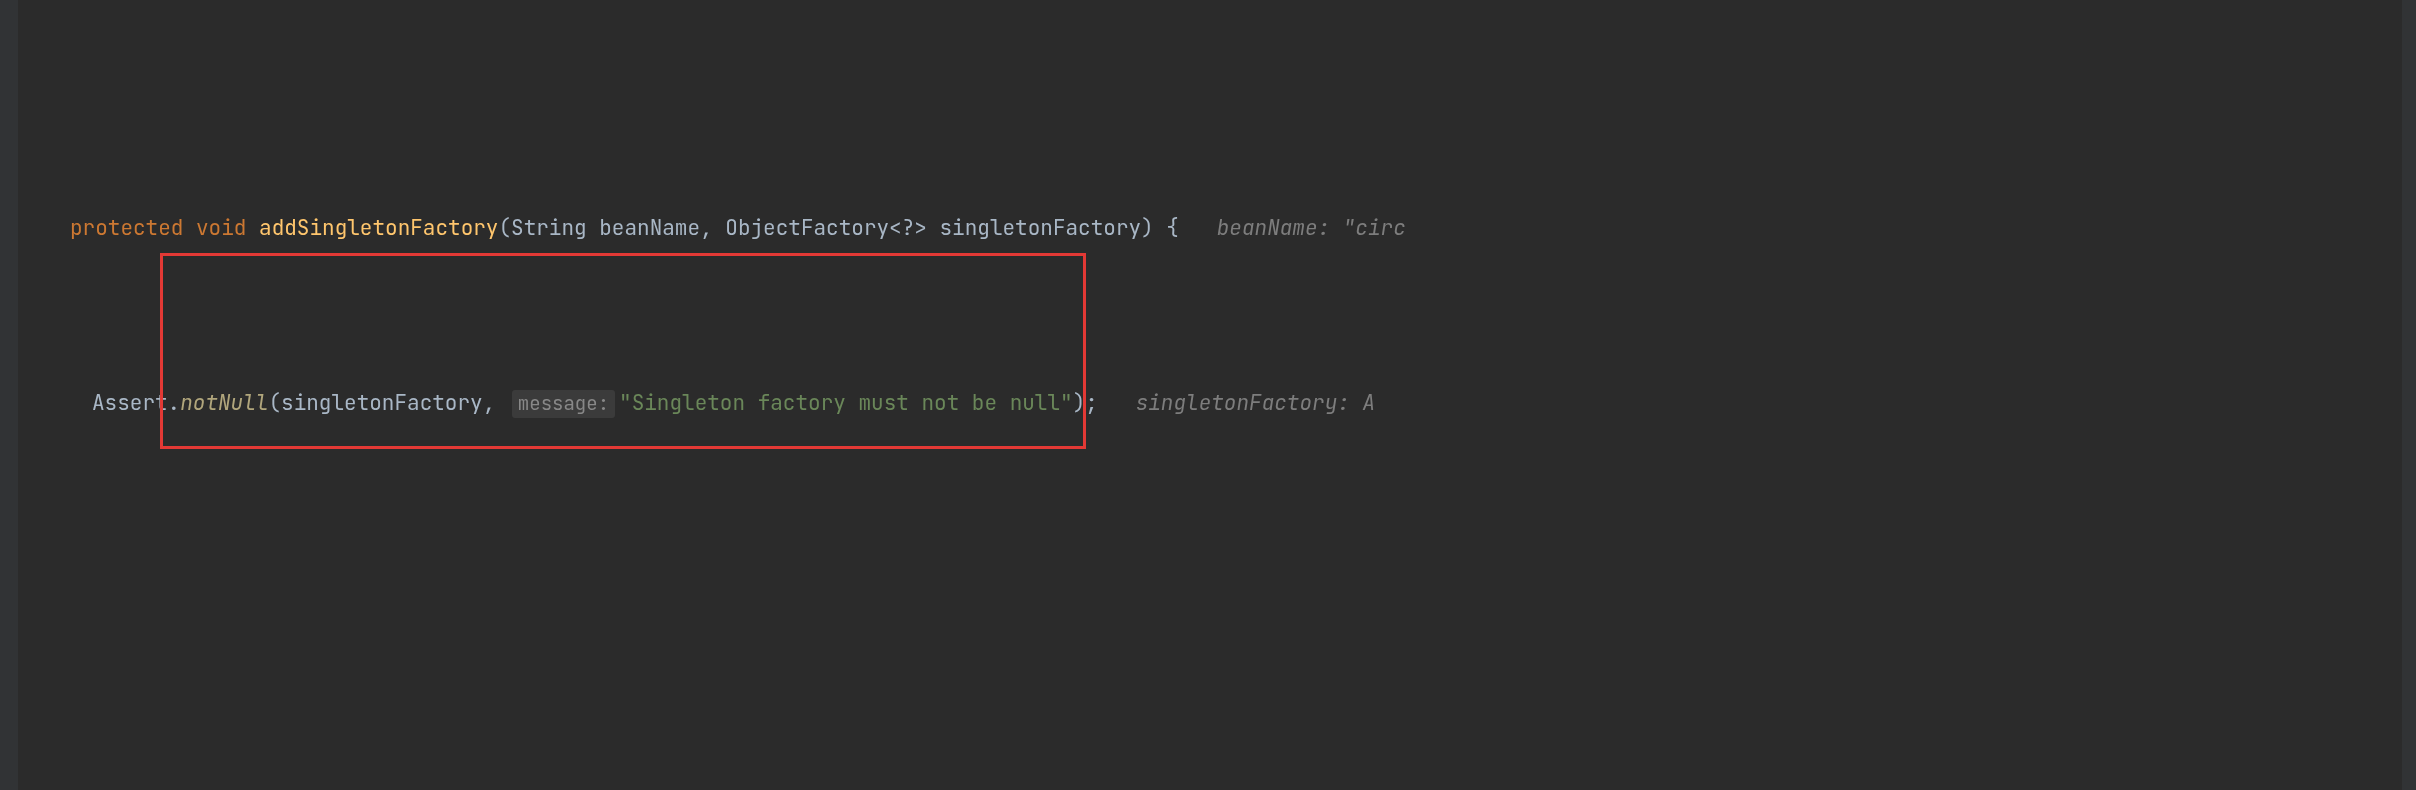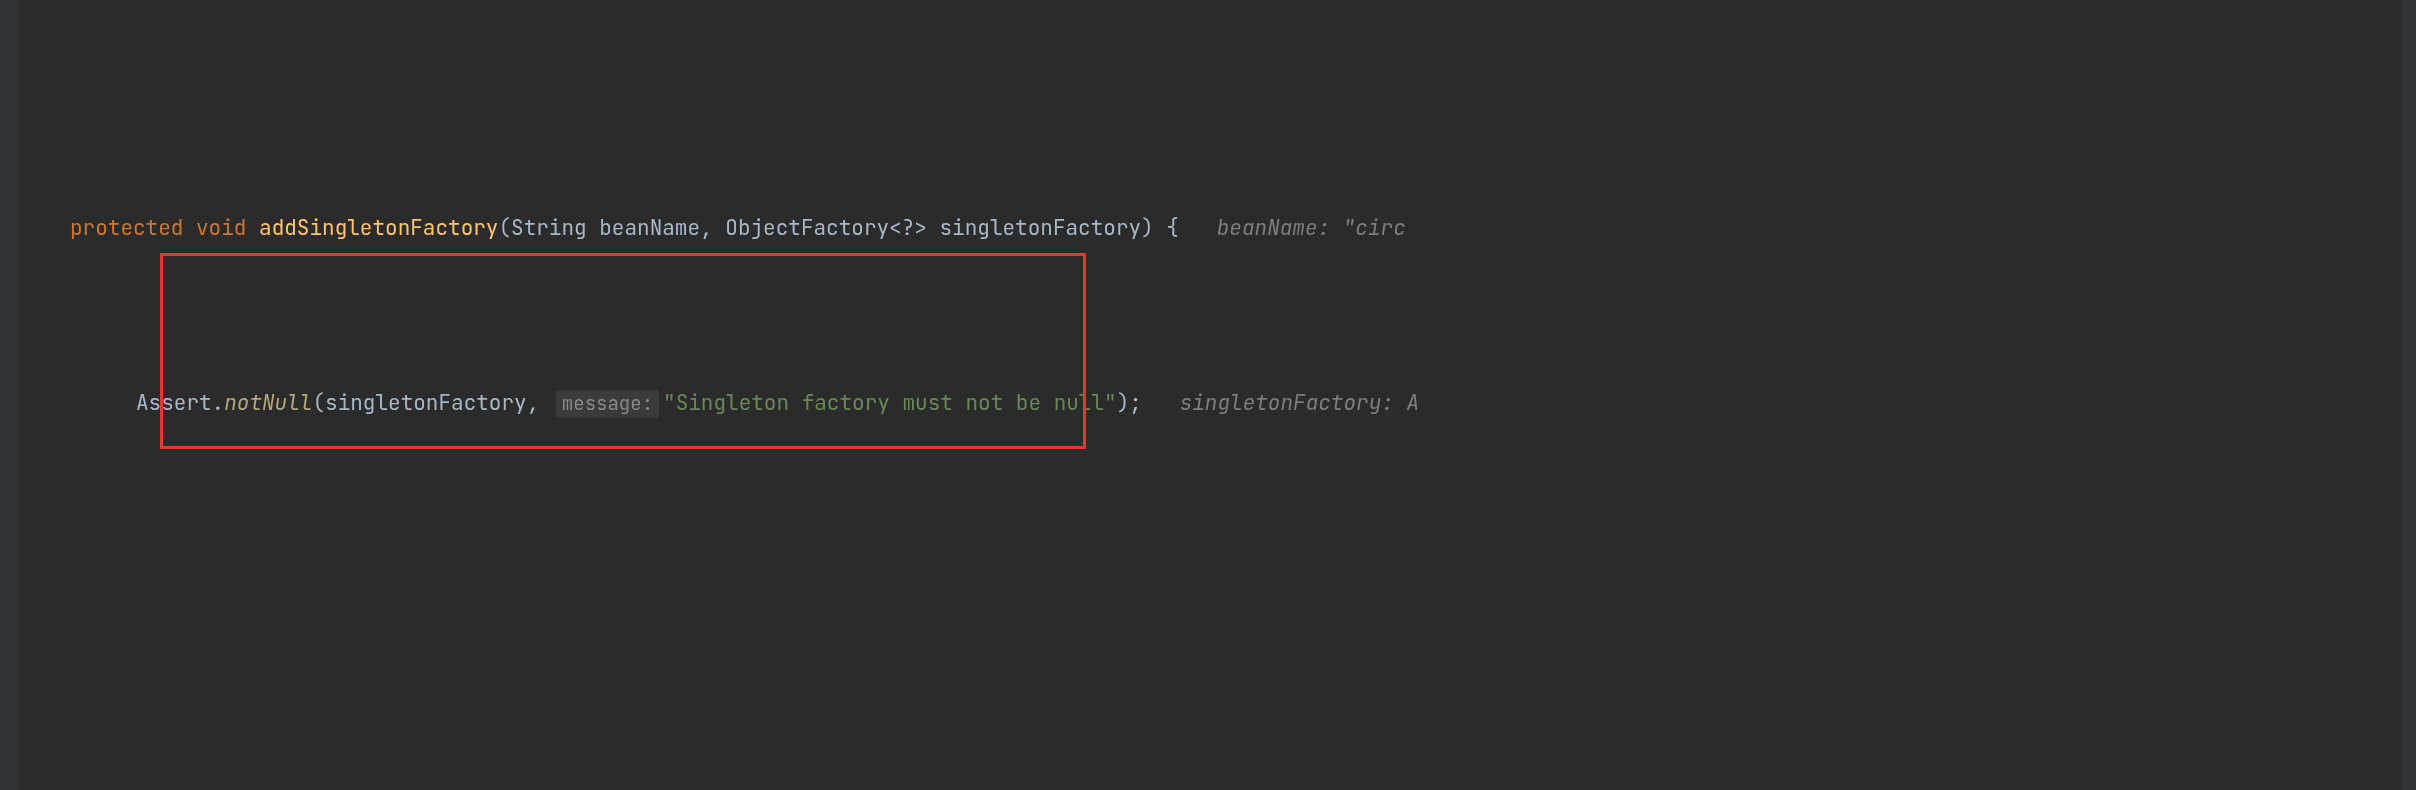--- a/index.html
+++ b/index.html
@@ -22,21 +22,21 @@
     position: absolute;
     left: 0; top: 0; bottom: 0;
     width: 18px;
     background: #313335;
   }
   .line {
     padding-left: 70px;
     height: 35px;
     position: relative;
   }
-  .indent1 { padding-left: 92px; margin-left: 44px; }
+  .indent1 { padding-left: 92px; }
 
   .kw   { color: #cc7832; }
   .mname{ color: #ffc66d; }           
   .type { color: #a9b7c6; }           
   .str  { color: #6a8759; }           
   .cmt  { color: #808080; }           
   .italic { font-style: italic; }           
   .call { color: #b1a67c; }           
   .hint { color: #7d7d7d; font-style: italic; }
   .hint-box {

